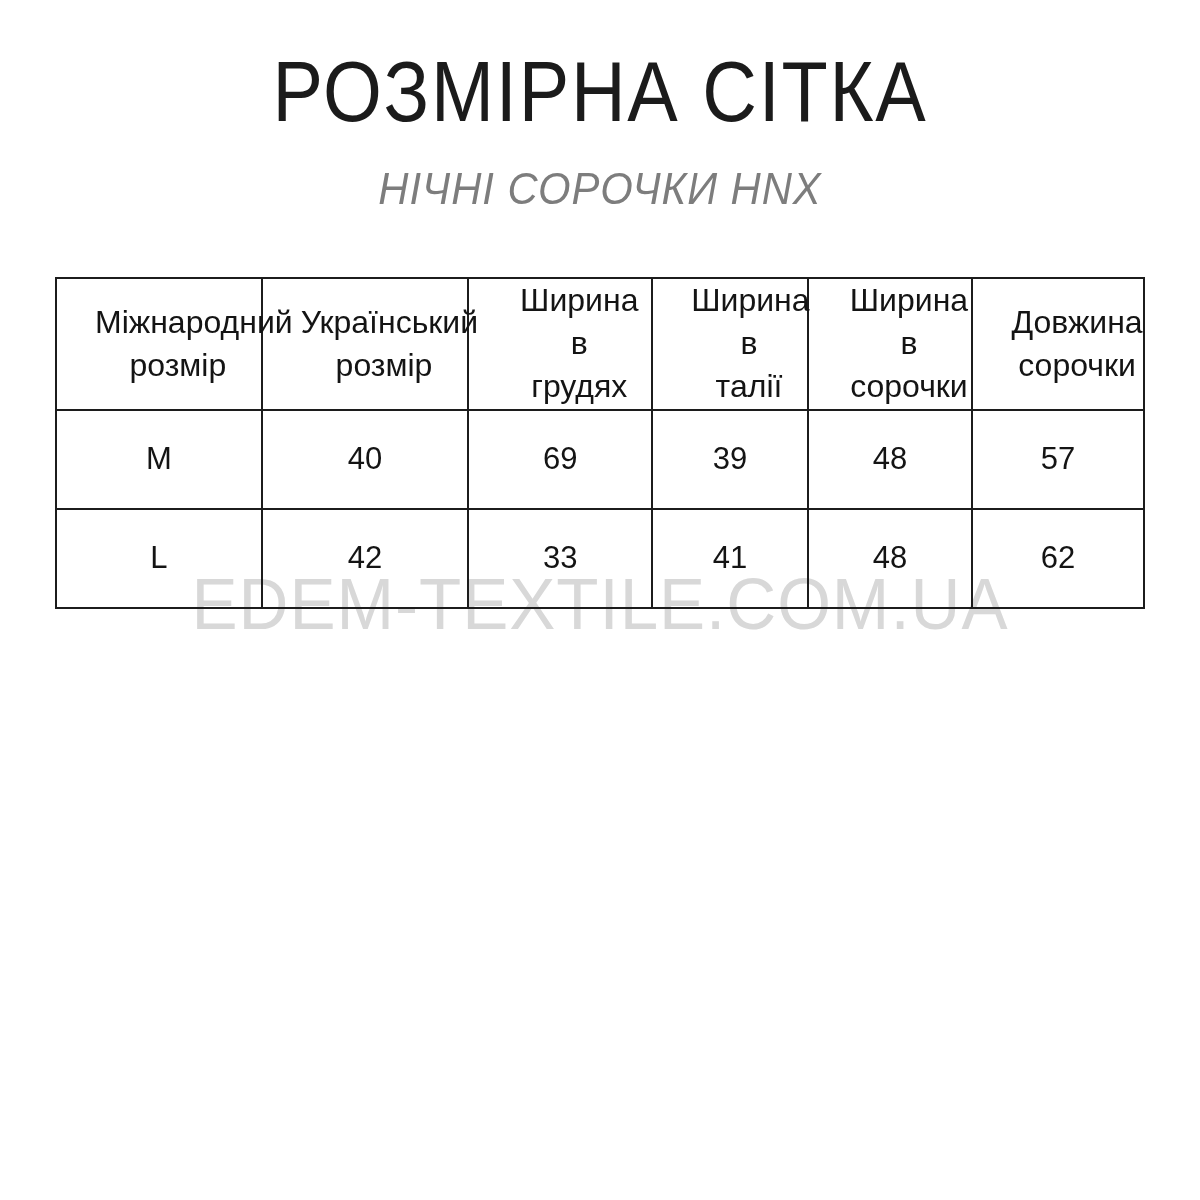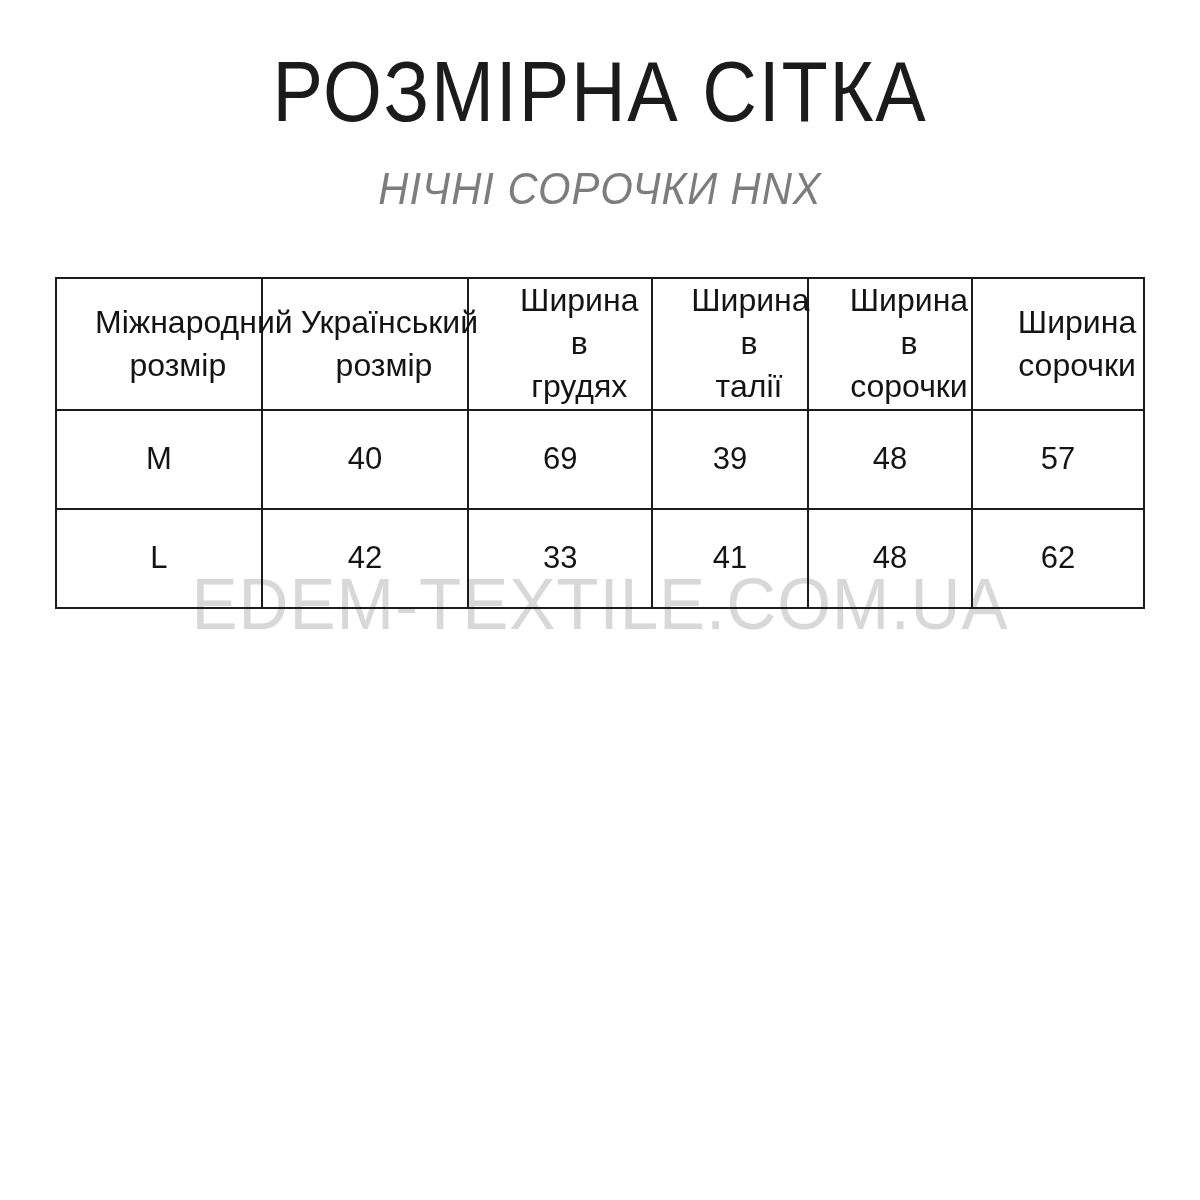--- a/index.html
+++ b/index.html
@@ -132,21 +132,21 @@
       </th>
       <th>
         <span class="hline">Ширина в</span>
         <span class="hline">талії</span>
       </th>
       <th>
         <span class="hline">Ширина в</span>
         <span class="hline">сорочки</span>
       </th>
       <th>
-        <span class="hline">Ширина</span>
+        <span class="hline">Довжина</span>
         <span class="hline">сорочки</span>
       </th>
     </tr>
   </thead>
   <tbody>
     <tr>
       <td>M</td>
       <td>40</td>
       <td>69</td>
       <td>39</td>

